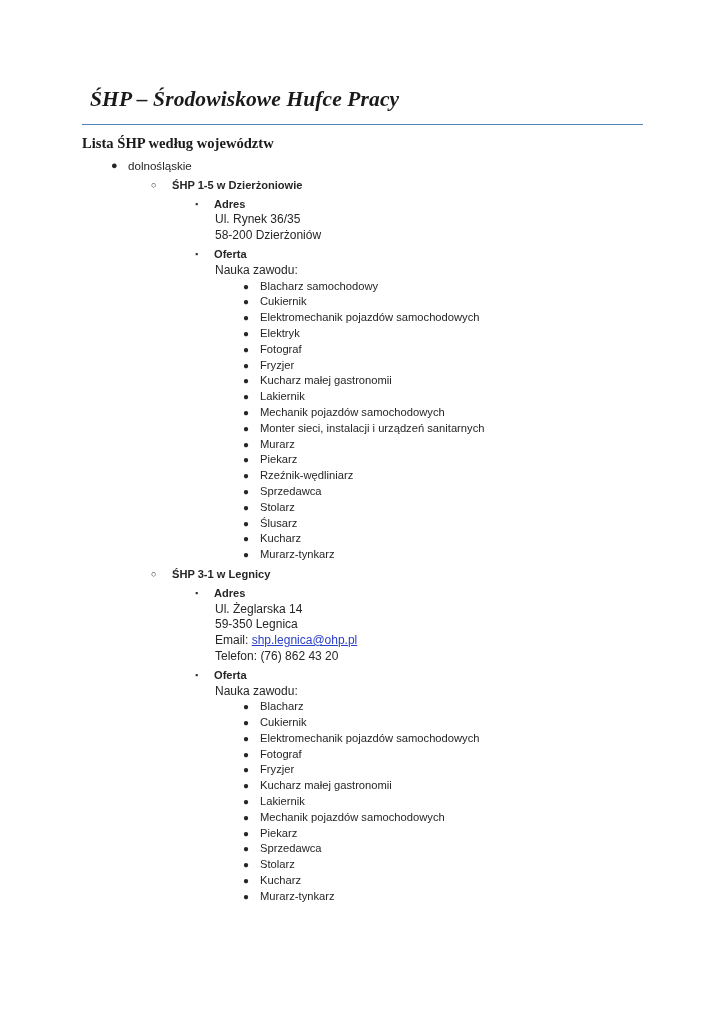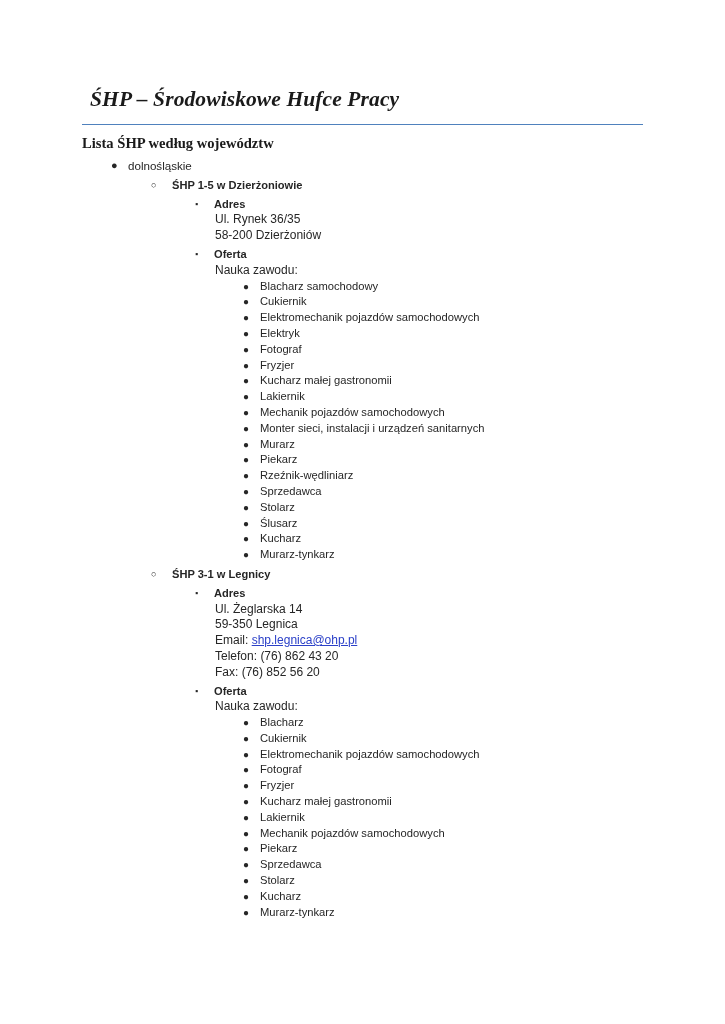--- a/index.html
+++ b/index.html
@@ -175,21 +175,20 @@
         <div class="row lvl4"><span class="bullet">●</span><span>Stolarz</span></div>
         <div class="row lvl4"><span class="bullet">●</span><span>Ślusarz</span></div>
         <div class="row lvl4"><span class="bullet">●</span><span>Kucharz</span></div>
         <div class="row lvl4"><span class="bullet">●</span><span>Murarz-tynkarz</span></div>
         <div class="row lvl2"><span class="bullet">○</span><span>ŚHP 3-1 w Legnicy</span></div>
         <div class="row lvl3"><span class="bullet">▪</span><span>Adres</span></div>
         <div class="row detail"><span>Ul. Żeglarska 14</span></div>
         <div class="row detail"><span>59-350 Legnica</span></div>
         <div class="row detail"><span><span>Email: </span><a class="email-link" href="mailto:shp.legnica@ohp.pl">shp.legnica@ohp.pl</a></span></div>
         <div class="row detail"><span><span>Telefon: </span><span>(76) 862 43 20</span></span></div>
-        <div class="row detail"><span><span>Fax: </span><span>(76) 852 56 20</span></span></div>
         <div class="row lvl3"><span class="bullet">▪</span><span>Oferta</span></div>
         <div class="row detail"><span>Nauka zawodu:</span></div>
         <div class="row lvl4"><span class="bullet">●</span><span>Blacharz</span></div>
         <div class="row lvl4"><span class="bullet">●</span><span>Cukiernik</span></div>
         <div class="row lvl4"><span class="bullet">●</span><span>Elektromechanik pojazdów samochodowych</span></div>
         <div class="row lvl4"><span class="bullet">●</span><span>Fotograf</span></div>
         <div class="row lvl4"><span class="bullet">●</span><span>Fryzjer</span></div>
         <div class="row lvl4"><span class="bullet">●</span><span>Kucharz małej gastronomii</span></div>
         <div class="row lvl4"><span class="bullet">●</span><span>Lakiernik</span></div>
         <div class="row lvl4"><span class="bullet">●</span><span>Mechanik pojazdów samochodowych</span></div>

